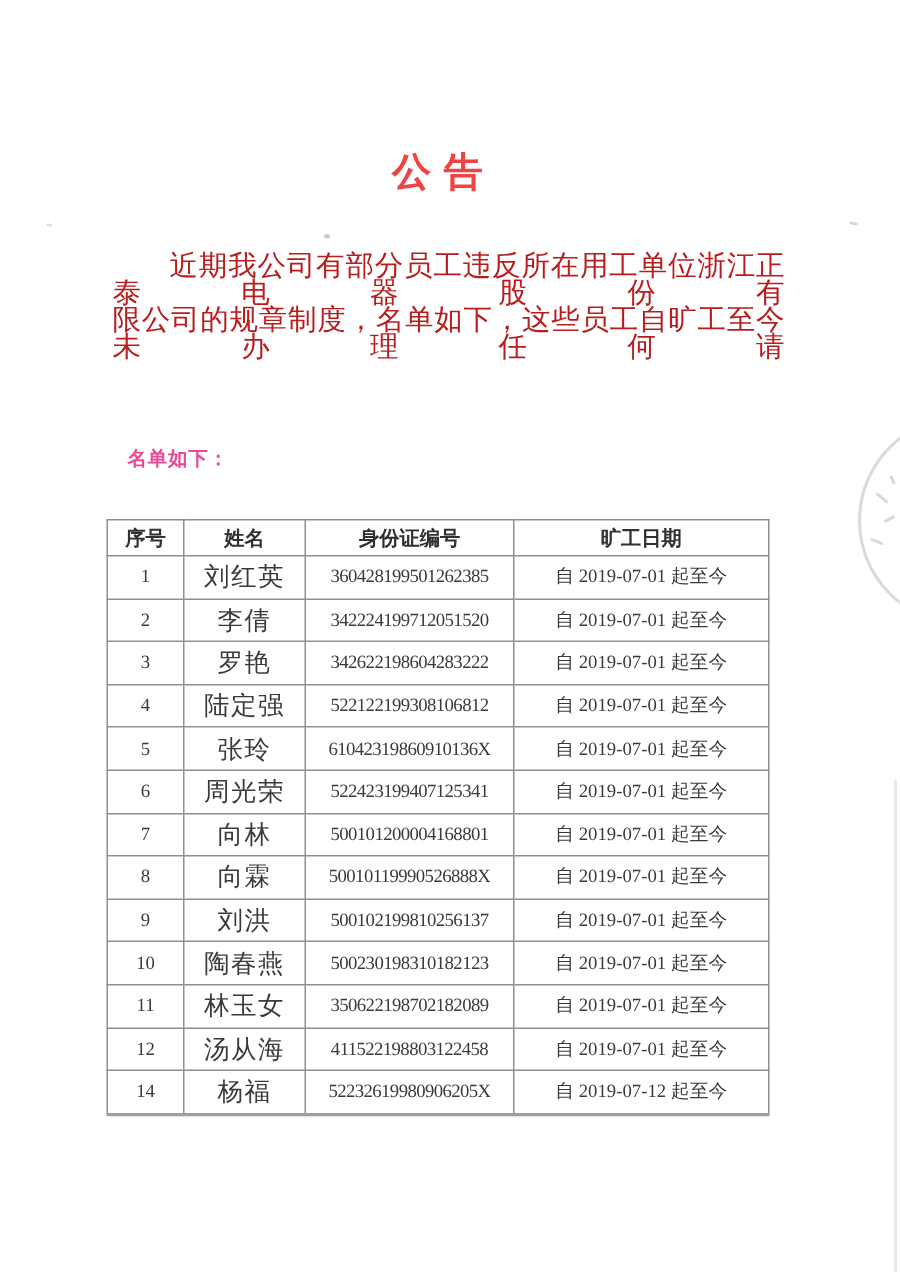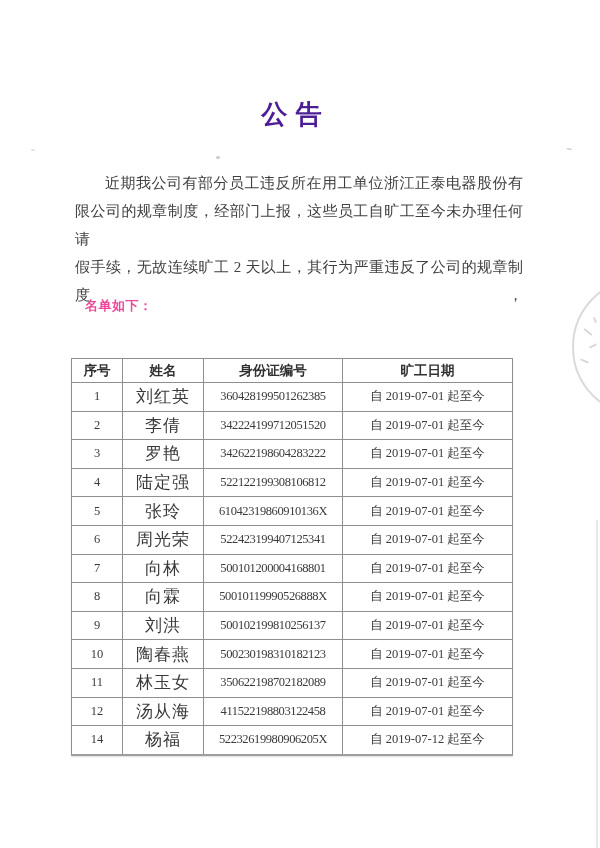--- a/index.html
+++ b/index.html
@@ -2,35 +2,35 @@
 <html><head>
 <meta charset="utf-8">
 <style>
   html,body{margin:0;padding:0;background:#ffffff;}
   .page{
     position:relative;width:600px;height:848px;background:#ffffff;overflow:hidden;
     font-family:"Liberation Serif","DejaVu Serif",serif;color:#333;
   }
   .title{
     position:absolute;top:97px;left:0;width:584px;text-align:center;
-    font-size:26px;font-weight:bold;color:#4c1d95;letter-spacing:1px;
+    font-size:26px;font-weight:bold;color:#ef4444;letter-spacing:1px;
   }
   .body-text{
     position:absolute;left:75px;top:169px;width:448px;
-    font-size:15px;line-height:28px;color:#404040;
+    font-size:19px;line-height:18px;color:#b91c1c;
   }
   .body-text p{margin:0;}
   .just{text-align:justify;text-align-last:justify;}
   .indent{text-indent:2em;}
   .list-label{
     position:absolute;left:85px;top:297px;
     font-size:13px;font-weight:bold;color:#ec4899;letter-spacing:0.5px;
   }
   table.roster{
-    position:absolute;left:71px;top:358px;width:441px;
+    position:absolute;left:71px;top:346px;width:441px;
     border-collapse:collapse;table-layout:fixed;color:#3a3a3a;
     border-bottom:2px solid #9e9e9e;box-shadow:0 1px 1px rgba(0,0,0,0.10);
   }
   table.roster th, table.roster td{
     border:1px solid #8f8f8f;text-align:center;vertical-align:middle;padding:0;
   }
   table.roster thead th{height:23px;font-size:13.5px;font-weight:bold;color:#313131;}
   table.roster td{height:27.6px;}
   .c-no{font-size:12.5px;}
   .c-name{font-size:17px;letter-spacing:1px;}
@@ -60,22 +60,21 @@
 <div class="page">
 
   <div class="title">公 告</div>
 
   <div class="smudge sg1"></div>
   <div class="smudge sg2"></div>
   <div class="smudge sg3"></div>
 
   <div class="body-text">
     <p class="just indent">近期我公司有部分员工违反所在用工单位浙江正泰电器股份有</p>
-    <p class="just">限公司的规章制度，经部门上报，这些员工自旷工至今未办理任何请</p>
-    <p class="just">假手续，无故连续旷工 2 天以上，其行为严重违反了公司的规章制度，</p>
+    <p class="just">限公司的规章制度，名单如下，这些员工自旷工至今未办理任何请</p>
   </div>
 
   <div class="list-label">名单如下：</div>
 
   <table class="roster">
     <colgroup>
       <col style="width:51px">
         <col style="width:81px">
         <col style="width:139px">
         <col style="width:170px">

